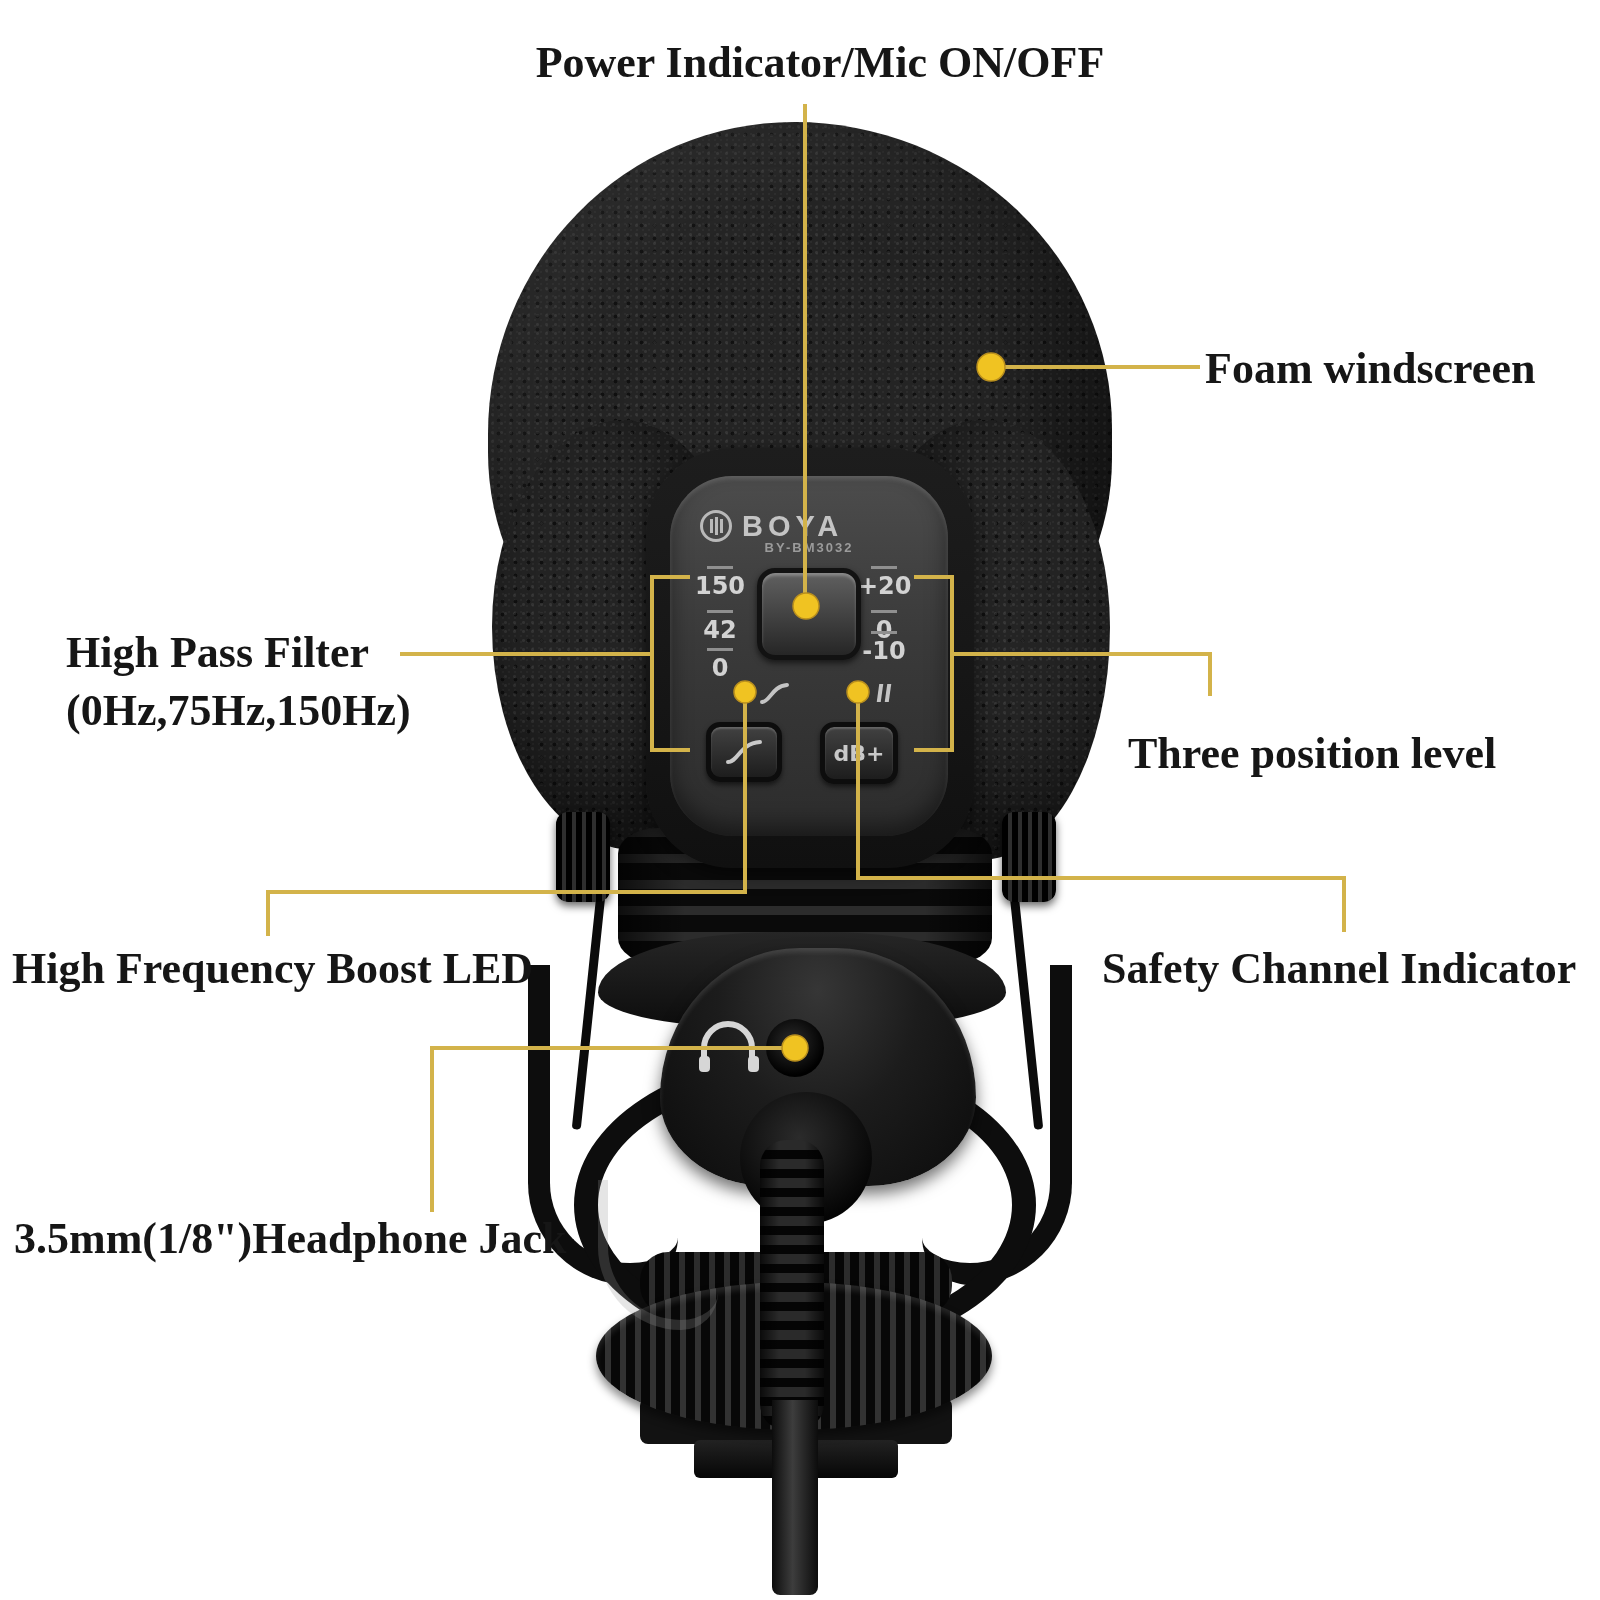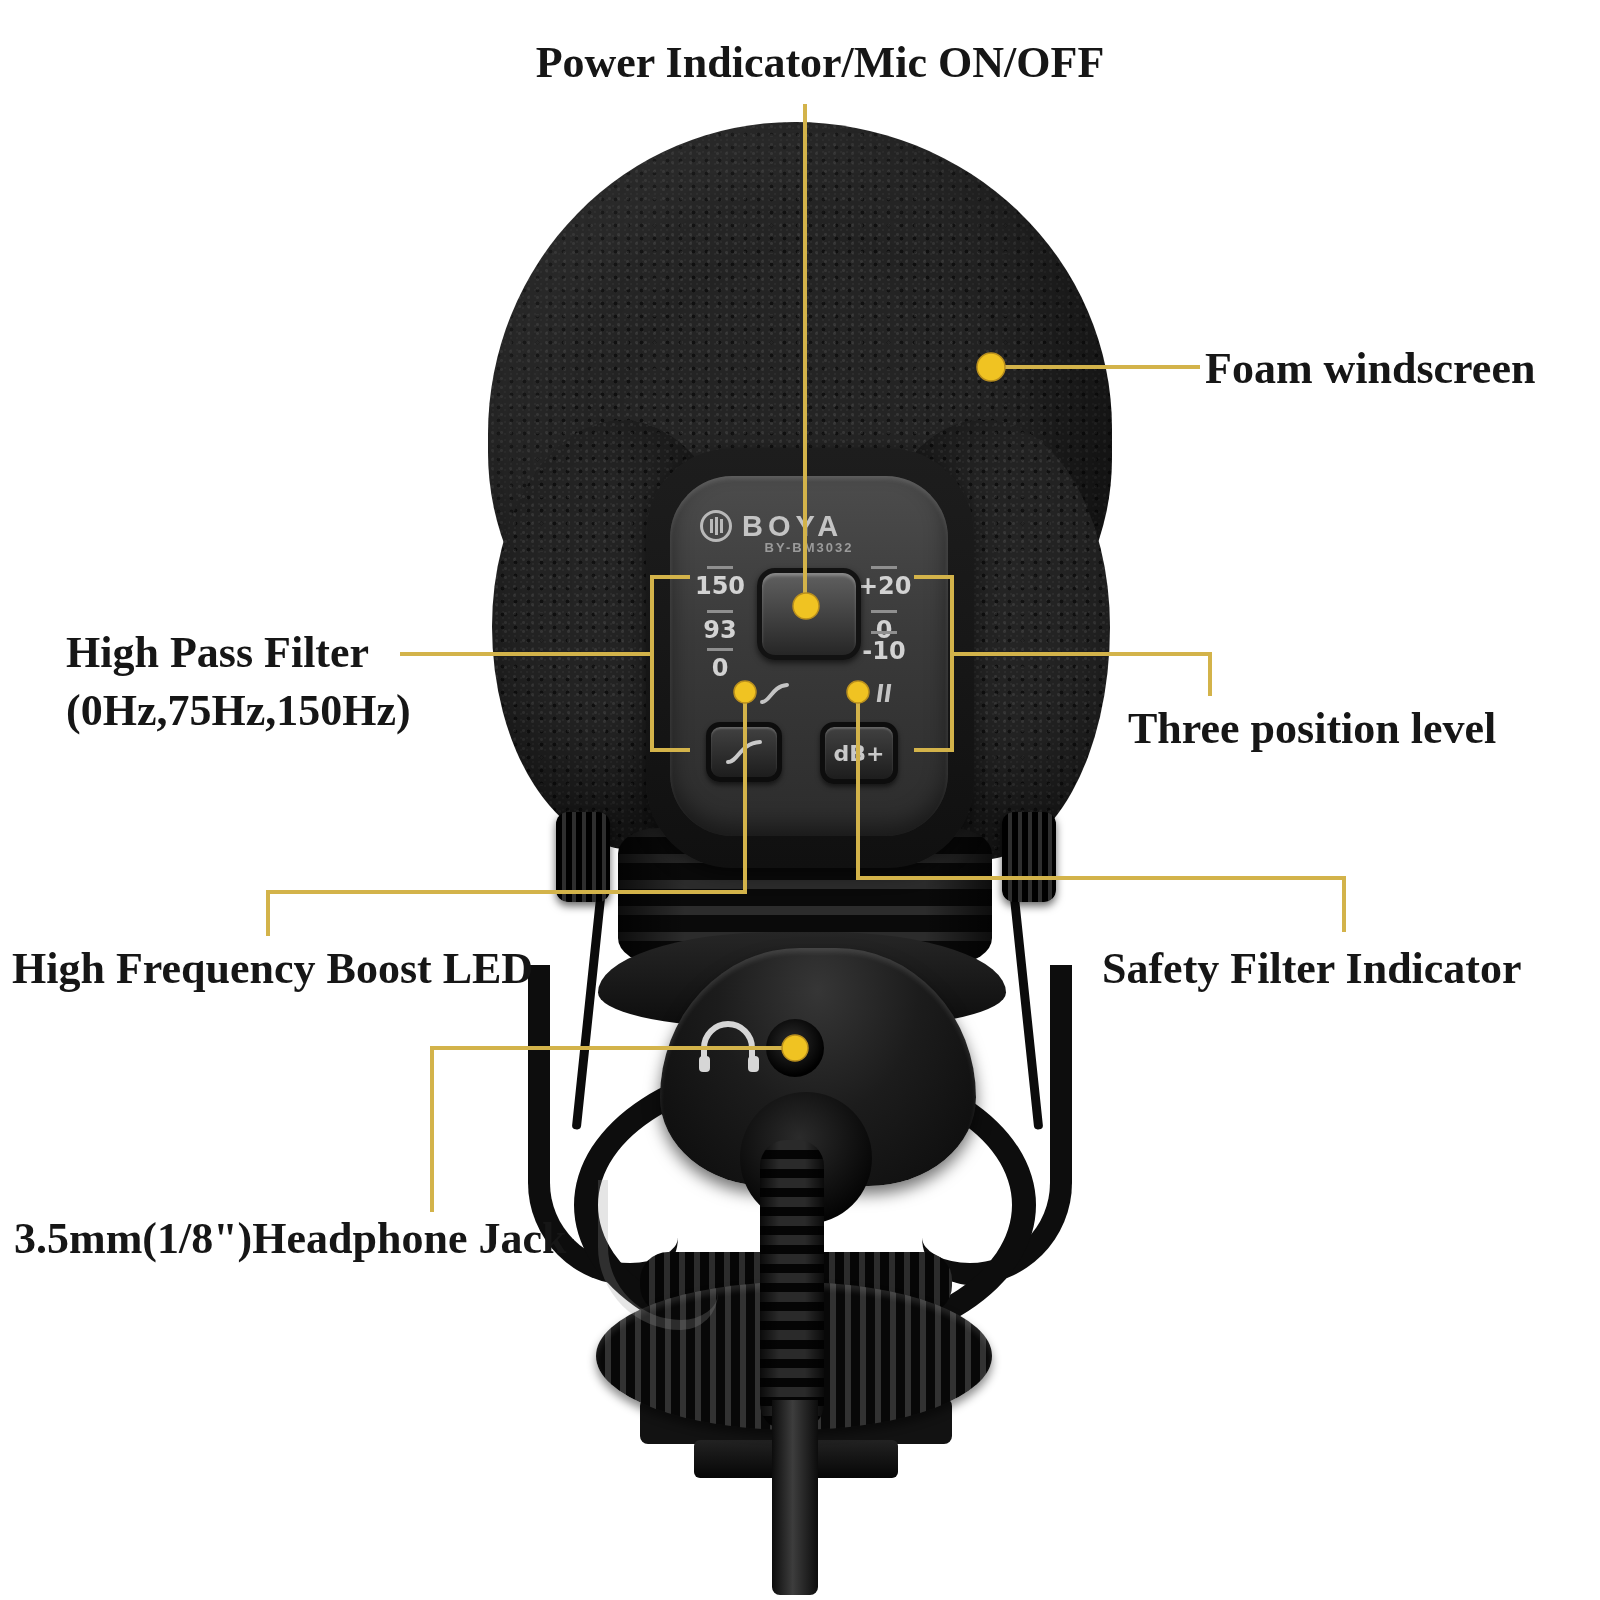--- a/index.html
+++ b/index.html
@@ -223,21 +223,21 @@
   <span class="emblem">
       <i></i>
       <i></i>
       <i></i>
     </span>
   <span class="brand-text">BOYA</span>
 </div>
 <div class="abs model-text">BY-BM3032</div>
 
 <div class="num" style="left:694px;top:566px;">150</div>
-<div class="num" style="left:694px;top:610px;">93</div>
+<div class="num" style="left:694px;top:610px;">42</div>
 <div class="num" style="left:694px;top:648px;">0</div>
 
 <div class="num" style="left:858px;top:566px;">+20</div>
 <div class="num" style="left:858px;top:610px;">0</div>
 <div class="num" style="left:858px;top:631px;">-10</div>
 
 <div class="abs btn-center"></div>
 
 <svg class="mini-icon" style="left:760px;top:682px;" width="30" height="24" viewBox="0 0 30 24">
   <path d="M2 20 C10 20 12 4 27 3" fill="none" stroke="#c4c4c4" stroke-width="4" stroke-linecap="round"></path>
@@ -284,21 +284,21 @@
 
 <div class="lbl" style="left:500px;top:34px;width:640px;text-align:center;">Power Indicator/Mic ON/OFF</div>
 
 <div class="lbl" style="left:1205px;top:340px;">Foam windscreen</div>
 
 <div class="lbl" style="left:66px;top:624px;">
   <div>High Pass Filter</div>
   <div>(0Hz,75Hz,150Hz)</div>
 </div>
 
-<div class="lbl" style="left:1128px;top:700px;text-align:center;">
+<div class="lbl" style="left:1128px;top:725px;text-align:center;">
   <div>Three position level</div>
 </div>
 
 <div class="lbl" style="left:12px;top:940px;">High Frequency Boost LED</div>
 
-<div class="lbl" style="left:1102px;top:940px;">Safety Filter Indicator</div>
+<div class="lbl" style="left:1102px;top:940px;">Safety Channel Indicator</div>
 
 <div class="lbl" style="left:14px;top:1210px;">3.5mm(1/8")Headphone Jack</div>
 
 </body></html>

